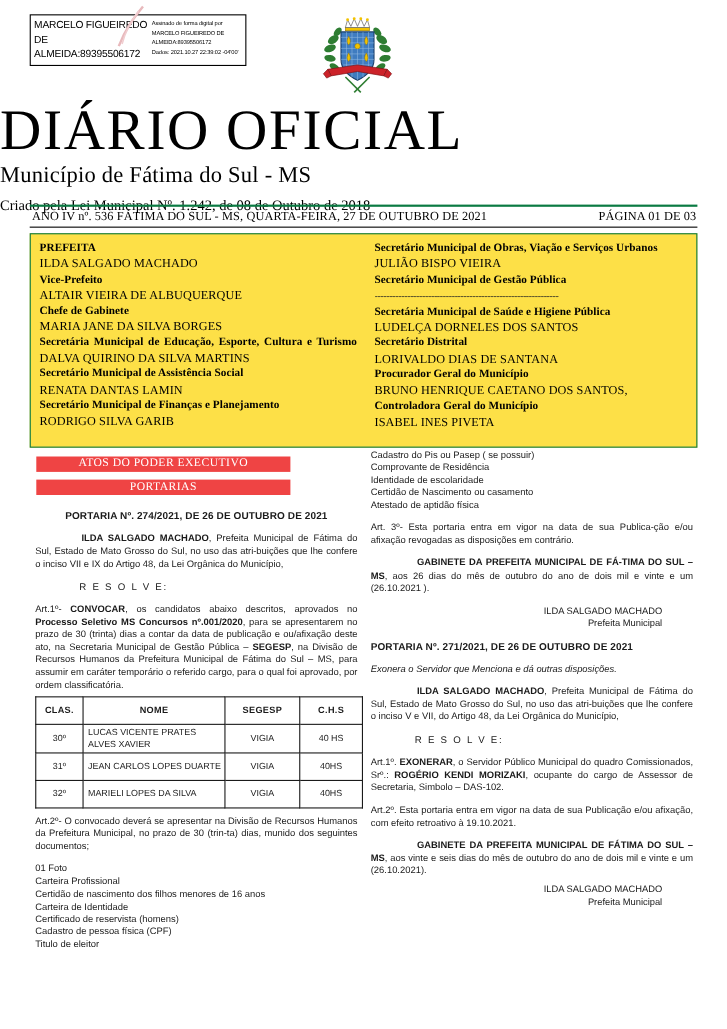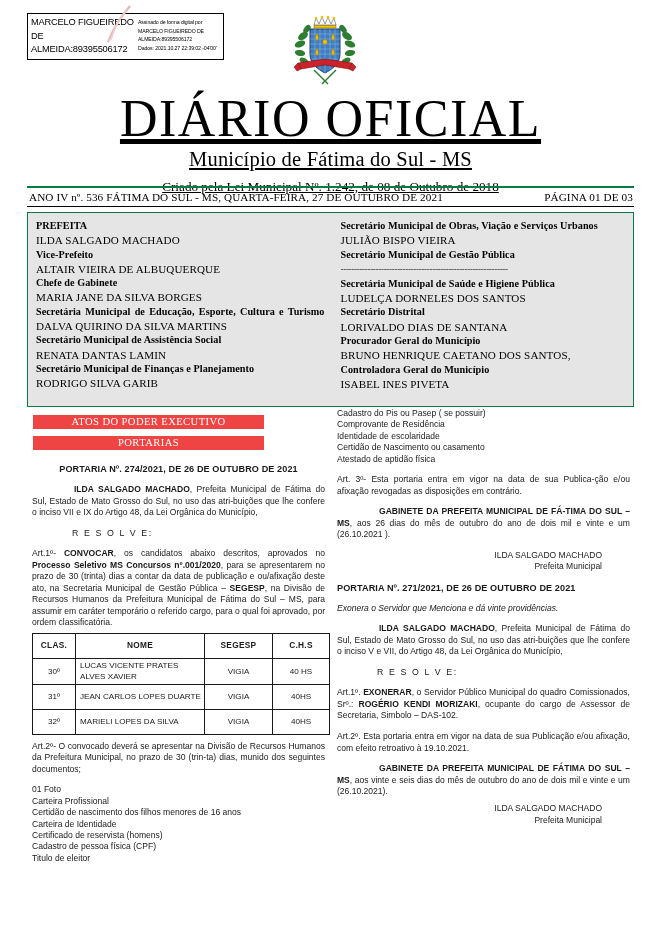--- a/index.html
+++ b/index.html
@@ -23,21 +23,21 @@
     font-size:9.3px;line-height:13.5px;letter-spacing:-0.2px;}
   .sig-right{flex:1;padding:4px 2px 0 2px;box-sizing:border-box;
     font-size:5.2px;line-height:8.6px;letter-spacing:-0.1px;}
   .sig-swoosh{position:absolute;left:100px;top:4px;width:40px;height:40px;
     pointer-events:none;}
 
   
   .brasao{position:absolute;left:288px;top:14px;width:74px;height:72px;}
 
   
-  .masthead{position:absolute;left:0;top:92px;width:661px;text-align:center;text-decoration:underline;}
+  .masthead{position:absolute;left:0;top:92px;width:661px;text-align:left;}
   .dotitle{
     font-family:"Liberation Serif", serif;
     font-size:52px;line-height:54px;font-weight:400;letter-spacing:1.5px;
   }
   .dosub{font-size:20.5px;line-height:24px;margin-top:1px;letter-spacing:0.2px;}
   .docreated{font-size:13.2px;line-height:17px;margin-top:7px;}
 
   
   .green-rule{position:absolute;left:27px;top:186px;width:607px;height:2px;background:#0a7a43;}
   .anobar{
@@ -45,21 +45,21 @@
     font-size:11.2px;line-height:16px;letter-spacing:0.1px;
   }
   .anobar .left{position:absolute;left:2px;top:0;white-space:nowrap;}
   .anobar .right{position:absolute;right:1px;top:0;white-space:nowrap;}
   .black-rule{position:absolute;left:27px;top:206px;width:607px;height:1.2px;background:#000;}
 
   
   .officials{
     position:absolute;left:27px;top:212px;width:607px;height:195px;
     border:1.6px solid #0a7a43;box-sizing:border-box;
-    display:flex;background:#e5e5e5;
+    display:flex;background:#fde047;
   }
   .off-col{width:50%;box-sizing:border-box;padding:6px 6px 0 8px;}
   .off-col.right{padding-left:10px;}
   .off-role{font-size:10.2px;line-height:14.2px;font-weight:bold;letter-spacing:0.05px;}
   .off-role.justify{text-align:justify;text-align-last:justify;}
   .off-name{font-size:11.1px;line-height:14.4px;letter-spacing:0.1px;}
   .off-dash{font-size:9px;line-height:15px;letter-spacing:-0.3px;color:#222;
     white-space:nowrap;overflow:hidden;}
 
   
@@ -319,21 +319,21 @@
     <div class="p"><span class="first-indent"></span><span class="b">GABINETE DA PREFEITA MUNICIPAL DE FÁ-TIMA DO SUL – MS</span><span>, aos 26 dias do mês de outubro do ano de dois mil e vinte e um (26.10.2021 ).</span></div>
     <div class="gap"></div>
 
     <div class="sign-name">ILDA SALGADO MACHADO</div>
     <div class="sign-role">Prefeita Municipal</div>
     <div class="gap"></div>
 
     <div class="title-line" style="text-align:left;">PORTARIA Nº. 271/2021, DE 26 DE OUTUBRO DE 2021</div>
     <div class="gap"></div>
 
-    <div class="p i">Exonera o Servidor que Menciona e  dá  vinte providências.</div>
+    <div class="p i">Exonera o Servidor que Menciona e  dá  outras disposições.</div>
     <div class="gap"></div>
 
     <div class="p"><span class="first-indent"></span><span class="b">ILDA SALGADO MACHADO</span><span>, Prefeita Municipal de Fátima do Sul, Estado de Mato Grosso do Sul, no uso das atri-buições que lhe confere o inciso V  e VII, do Artigo 48, da Lei Orgânica do Município,</span></div>
     <div class="gap"></div>
 
     <div class="resolve">R E S O L V E:</div>
     <div class="gap"></div>
 
     <div class="p"><span> Art.1º. </span><span class="b">EXONERAR</span><span>, o Servidor  Público  Municipal   do quadro Comissionados, Srº.: </span><span class="b">ROGÉRIO KENDI MORIZAKI</span><span>, ocupante do cargo de Assessor de Secretaria, Simbolo – DAS-102.</span></div>
     <div class="gap"></div>

